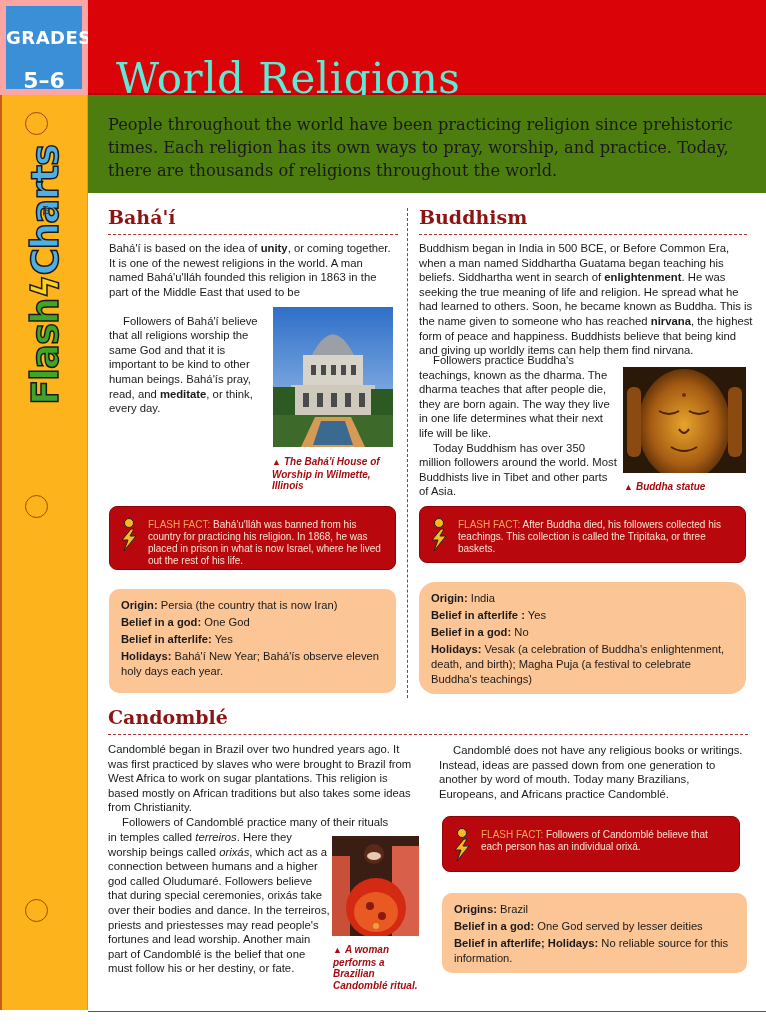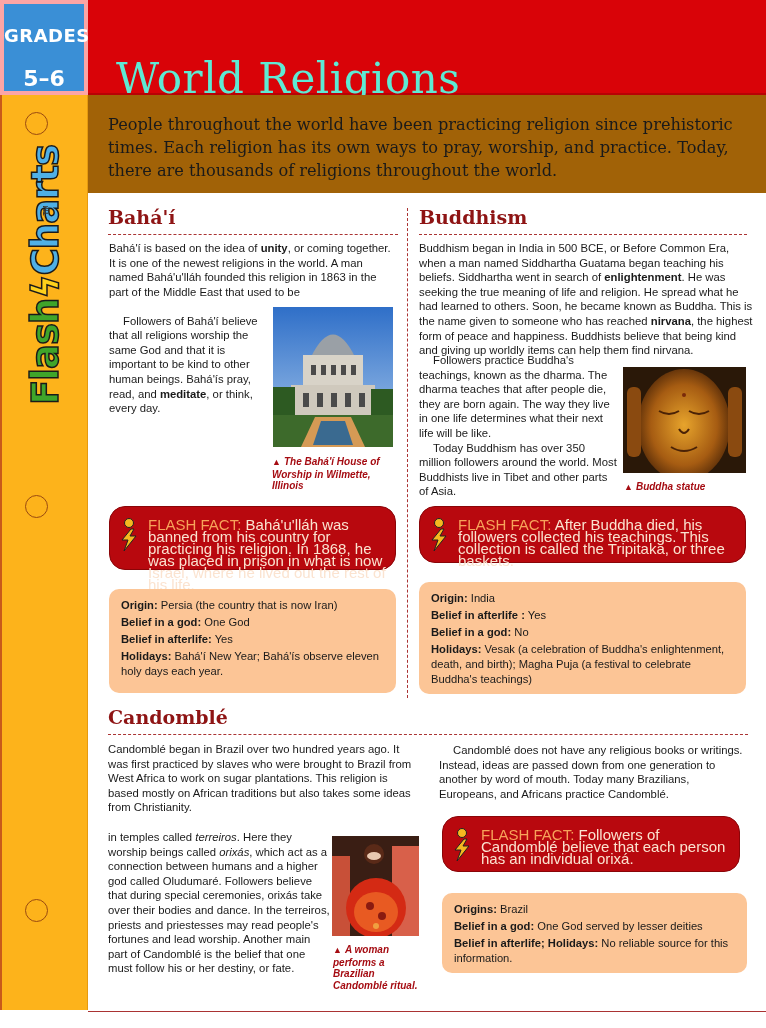--- a/index.html
+++ b/index.html
@@ -2,51 +2,51 @@
 <html><head>
 <meta charset="utf-8">
 <style>
   * { box-sizing: border-box; margin: 0; padding: 0; }
   html, body { width: 766px; height: 1028px; overflow: hidden; background: #fff; }
   body { position: relative; font-family: "Liberation Sans", sans-serif; color: #1a1a1a; }
 
   
   .left-strip { position: absolute; left: 0; top: 95px; width: 88px; height: 915px; background: #fdb31b; border-right: 1px solid #e69a10; border-left: 2px solid #c85a1a; }
   .hole { position: absolute; left: 23px; width: 23px; height: 23px; border: 1.5px solid #9a4a10; border-radius: 50%; }
-  .grades { position: absolute; left: 0; top: 0; width: 88px; height: 95px; background: #3a8fd6; border: 4px solid #fca5a5; color: #fff; text-align: center; font-family: "DejaVu Sans", sans-serif; font-weight: bold; }
+  .grades { position: absolute; left: 0; top: 0; width: 88px; height: 95px; background: #3a8fd6; border: 6px solid #fca5a5; color: #fff; text-align: center; font-family: "DejaVu Sans", sans-serif; font-weight: bold; }
   .grades .g1 { display:block; font-size: 18px; letter-spacing: 0.5px; margin-top: 22px; line-height: 20px; }
   .grades .g2 { display:block; font-size: 22px; margin-top: 20px; line-height: 26px; }
 
   .logo { position: absolute; left: 16px; top: 205px; width: 56px; height: 200px; }
   .logo-text { position: absolute; left: -72px; top: 72px; width: 200px; height: 56px; transform: rotate(-90deg); font-family: "DejaVu Sans", sans-serif; font-weight: bold; font-size: 37px; letter-spacing: -1px; white-space: nowrap; line-height: 56px; }
   .logo-text .flash { color: #3fa52a; -webkit-text-stroke: 1.5px #1a1a1a; }
   .logo-text .charts { color: #4fb0e6; -webkit-text-stroke: 1.5px #1a1a1a; }
   .logo-text .bolt { color: #fdd01b; -webkit-text-stroke: 1.5px #1a1a1a; }
   .logo-tm { position: absolute; left: 22px; top: 2px; font-size: 7px; font-weight: bold; color: #333; transform: rotate(-90deg); }
 
   
   .header { position: absolute; left: 88px; top: 0; width: 678px; height: 95px; background: #d90308; border-bottom: 2px solid #b80205; }
   .header h1 { position: absolute; left: 28px; top: 26px; font-family: "DejaVu Serif", serif; font-weight: normal; font-size: 42px; color: #5eead4; letter-spacing: 0.5px; margin-top: 28px; }
 
-  .intro { position: absolute; left: 88px; top: 95px; width: 678px; height: 98px; background: #a16207; padding: 18px 20px 0 20px; }
+  .intro { position: absolute; left: 88px; top: 95px; width: 678px; height: 98px; background: #4d7c0f; padding: 18px 20px 0 20px; }
   .intro p { font-family: "DejaVu Serif", serif; font-size: 16.2px; line-height: 23px; color: #1a1a1a; }
 
   
   .section-title { position: absolute; font-family: "DejaVu Serif", serif; font-weight: bold; font-size: 19px; color: #8e1414; }
   .dash-line { position: absolute; height: 0; border-top: 1.5px dashed #a33; }
   .vdash { position: absolute; left: 407px; top: 208px; width: 0; height: 490px; border-left: 1.5px dashed #a33; }
   .body-text { position: absolute; font-size: 11.3px; line-height: 14.6px; color: #1a1a1a; }
   .body-text b { font-weight: bold; }
   .body-text .ind { display: inline-block; width: 14px; }
 
   .photo { position: absolute; overflow: hidden; }
   .caption { position: absolute; font-weight: bold; font-style: italic; font-size: 10px; line-height: 11.5px; color: #a50c12; }
   .caption .tri { font-style: normal; font-size: 9px; margin-right: 3px; }
 
-  .fact { position: absolute; background: #b8080e; border-radius: 16px; border: 1px solid #8a0508; padding: 12px 9px 0 38px; color: #fbe3d0; font-size: 15px; line-height: 12px; }
+  .fact { position: absolute; background: #b8080e; border-radius: 8px; border: 1px solid #8a0508; padding: 12px 9px 0 38px; color: #fbe3d0; font-size: 10px; line-height: 12px; }
   .fact .fl { color: #f7a35a; }
   .fact .fact-icon { position: absolute; left: 9px; top: 11px; width: 20px; height: 34px; }
 
   .info { position: absolute; background: #fcc596; border-radius: 10px; padding: 9px 10px 0 12px; font-size: 11.2px; line-height: 15px; color: #1a1a1a; }
   .info .row { margin-bottom: 2px; }
   .info b { font-weight: bold; }
 
   .bottom-line { position: absolute; left: 88px; top: 1011px; width: 678px; height: 0; border-top: 1.5px solid #a33; }
 </style>
 </head>
@@ -170,32 +170,32 @@
 </div>
 
 <div class="fact" style="left:419px; top:506px; width:327px; height:57px;">
   <svg class="fact-icon" viewBox="0 0 20 34">
       <circle cx="10" cy="5" r="4.5" fill="#f5b820" stroke="#222" stroke-width="1"></circle>
       <polygon points="12,11 3,22 9,22 5,33 17,18 11,18 15,11" fill="#f5b820" stroke="#222" stroke-width="1"></polygon>
     </svg>
   <span class="fl">FLASH FACT:</span> <span>After Buddha died, his followers collected his teachings. This collection is called the Tripitaka, or three baskets.</span>
 </div>
 
-<div class="info" style="left:419px; top:582px; width:327px; height:112px;">
+<div class="info" style="left:419px; top:582px; width:327px; height:112px;border-radius:16px;">
   <div class="row"><b>Origin:</b> <span>India</span></div>
   <div class="row"><b>Belief in afterlife :</b> <span>Yes</span></div>
   <div class="row"><b>Belief in a god:</b> <span>No</span></div>
   <div class="row"><b>Holidays:</b> <span>Vesak (a celebration of Buddha's enlightenment, death, and birth); Magha Puja (a festival to celebrate Buddha's teachings)</span></div>
 </div>
 
 <div class="section-title" style="left:108px; top:706px;">Candomblé</div>
 <div class="dash-line" style="left:108px; top:734px; width:640px;"></div>
 <div class="body-text" style="left:108px; top:742px; width:310px;">
   <span>Candomblé began in Brazil over two hundred years ago. It was first practiced by slaves who were brought to Brazil from West Africa to work on sugar plantations. This religion is based mostly on African traditions but also takes some ideas from Christianity.</span><br>
-  <span class="ind"></span>
+  <span class="ind"></span><span>Followers of Candomblé practice many of their rituals</span>
 </div>
 <div class="body-text" style="left:108px; top:830px; width:222px;">
   <span>in temples called </span><i>terreiros</i><span>. Here they worship beings called </span><i>orixás</i><span>, which act as a connection between humans and a higher god called Oludumaré. Followers believe that during special ceremonies, orixás take over their bodies and dance. In the terreiros, priests and priestesses may read people's fortunes and lead worship. Another main part of Candomblé is the belief that one must follow his or her destiny, or fate.</span>
 </div>
 <div class="photo" style="left:332px; top:836px; width:87px; height:100px;">
   <svg width="87" height="100" viewBox="0 0 87 100">
     <rect width="87" height="100" fill="#3a1e14"></rect>
     <rect x="60" y="10" width="27" height="90" fill="#d8604a"></rect>
     <rect x="0" y="20" width="18" height="80" fill="#c85038"></rect>
     <circle cx="42" cy="18" r="10" fill="#5a2a18"></circle>

